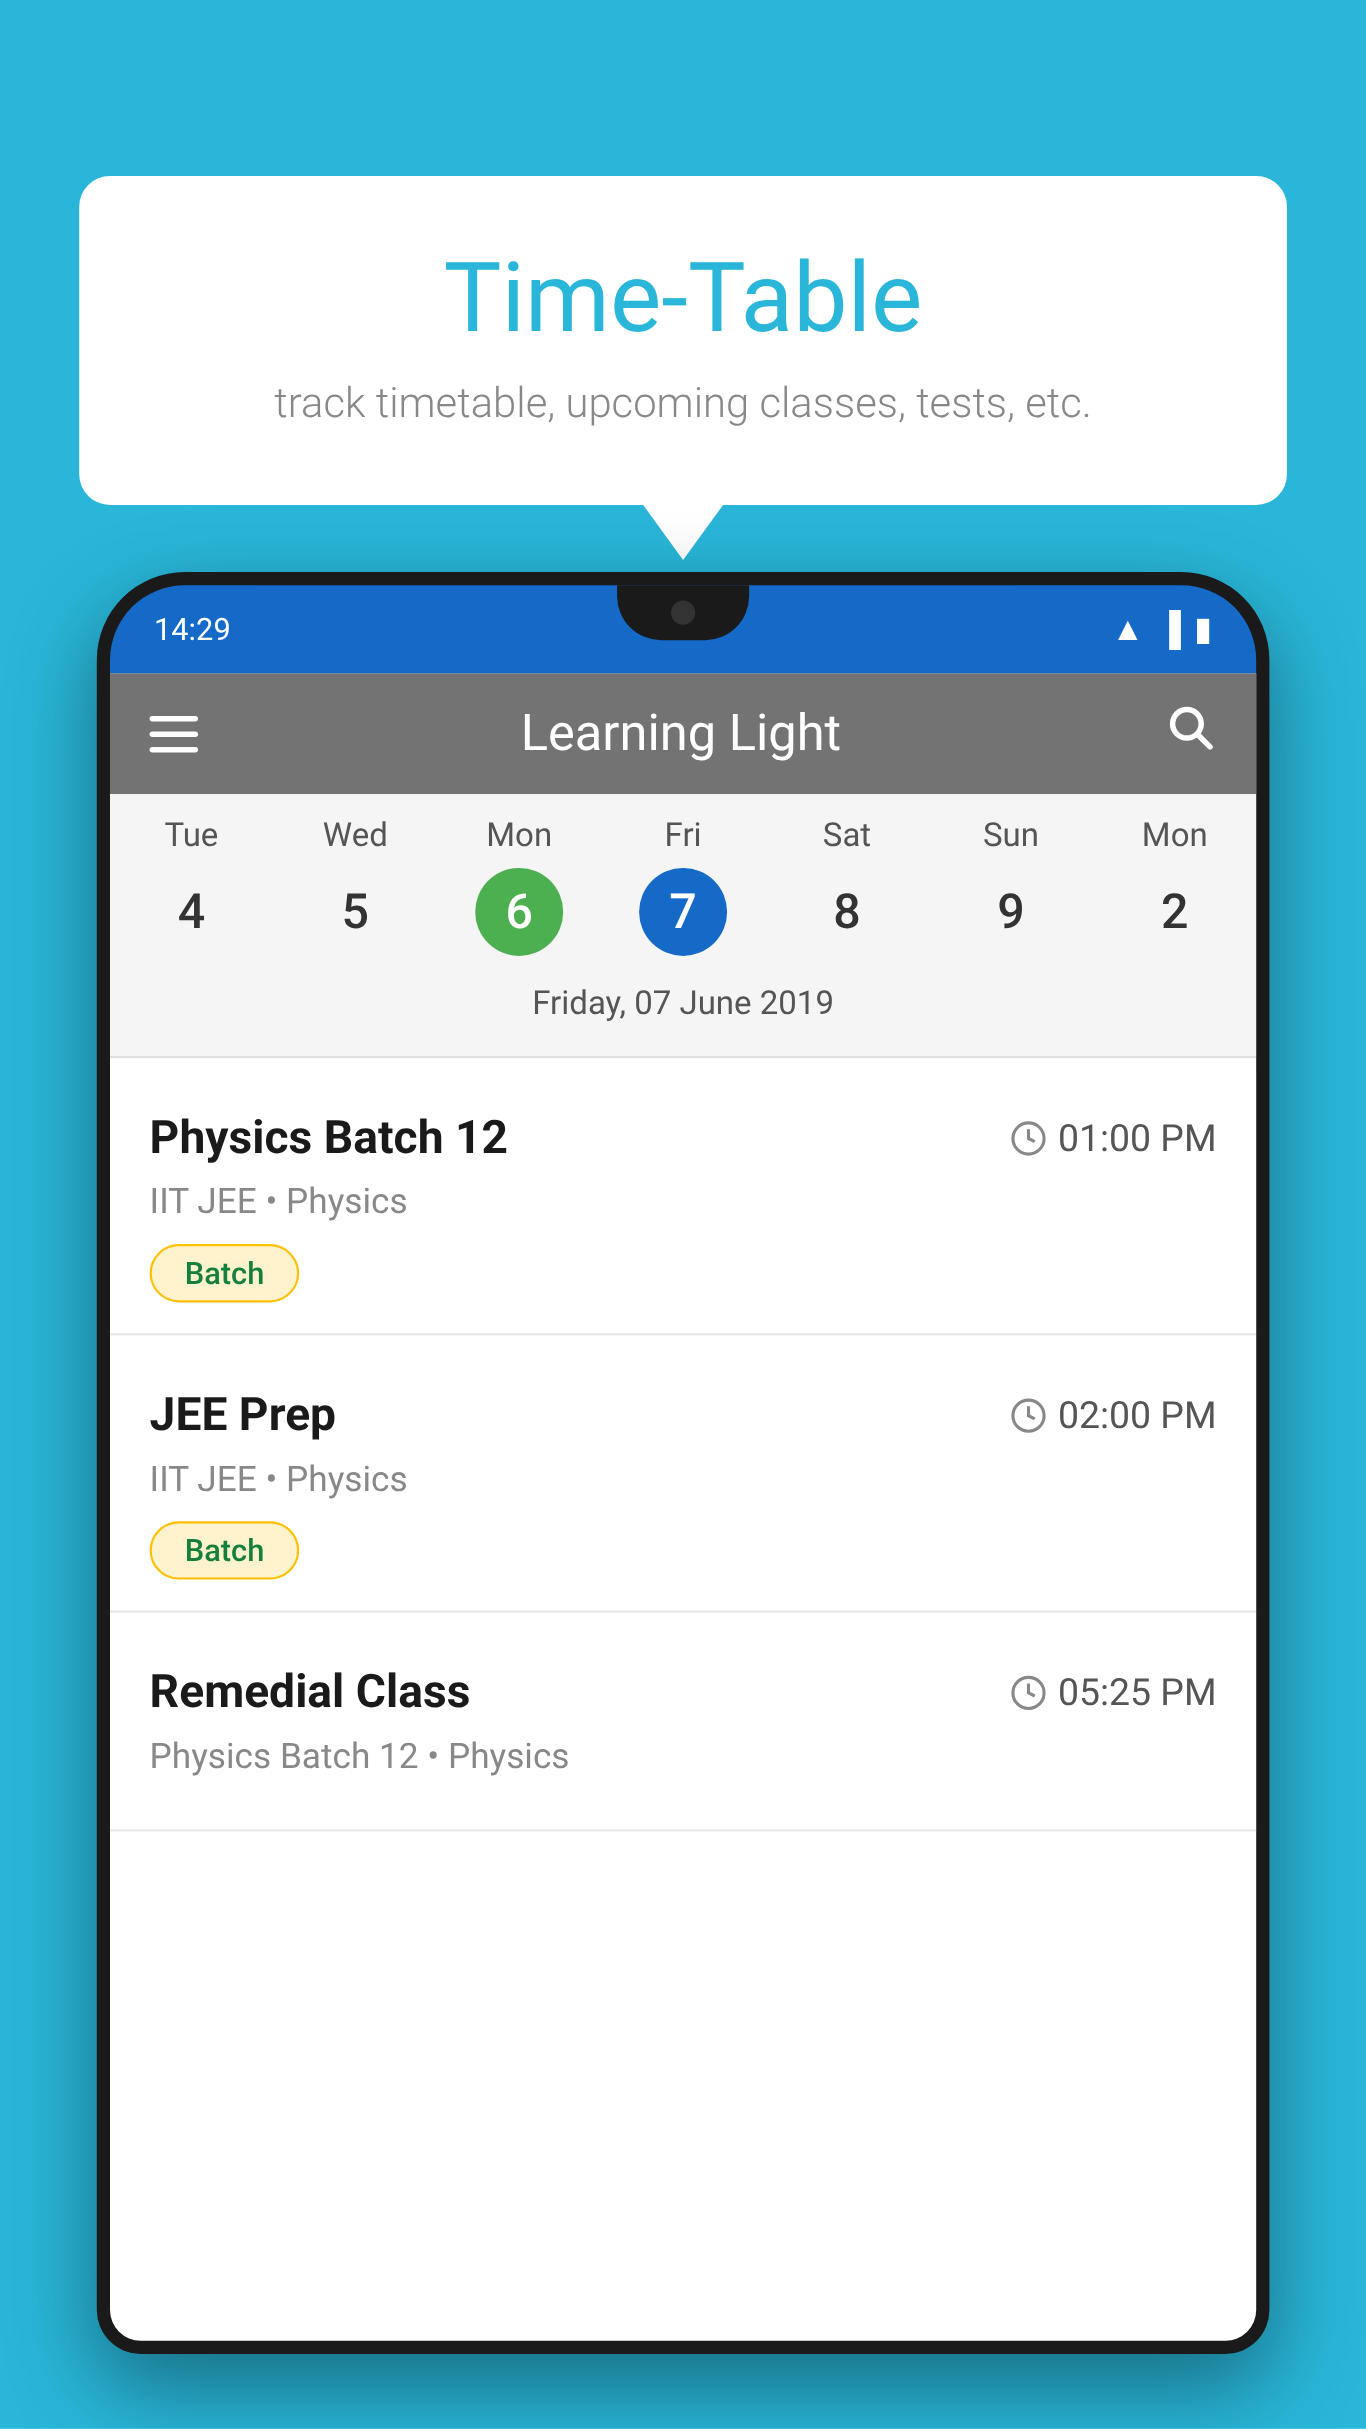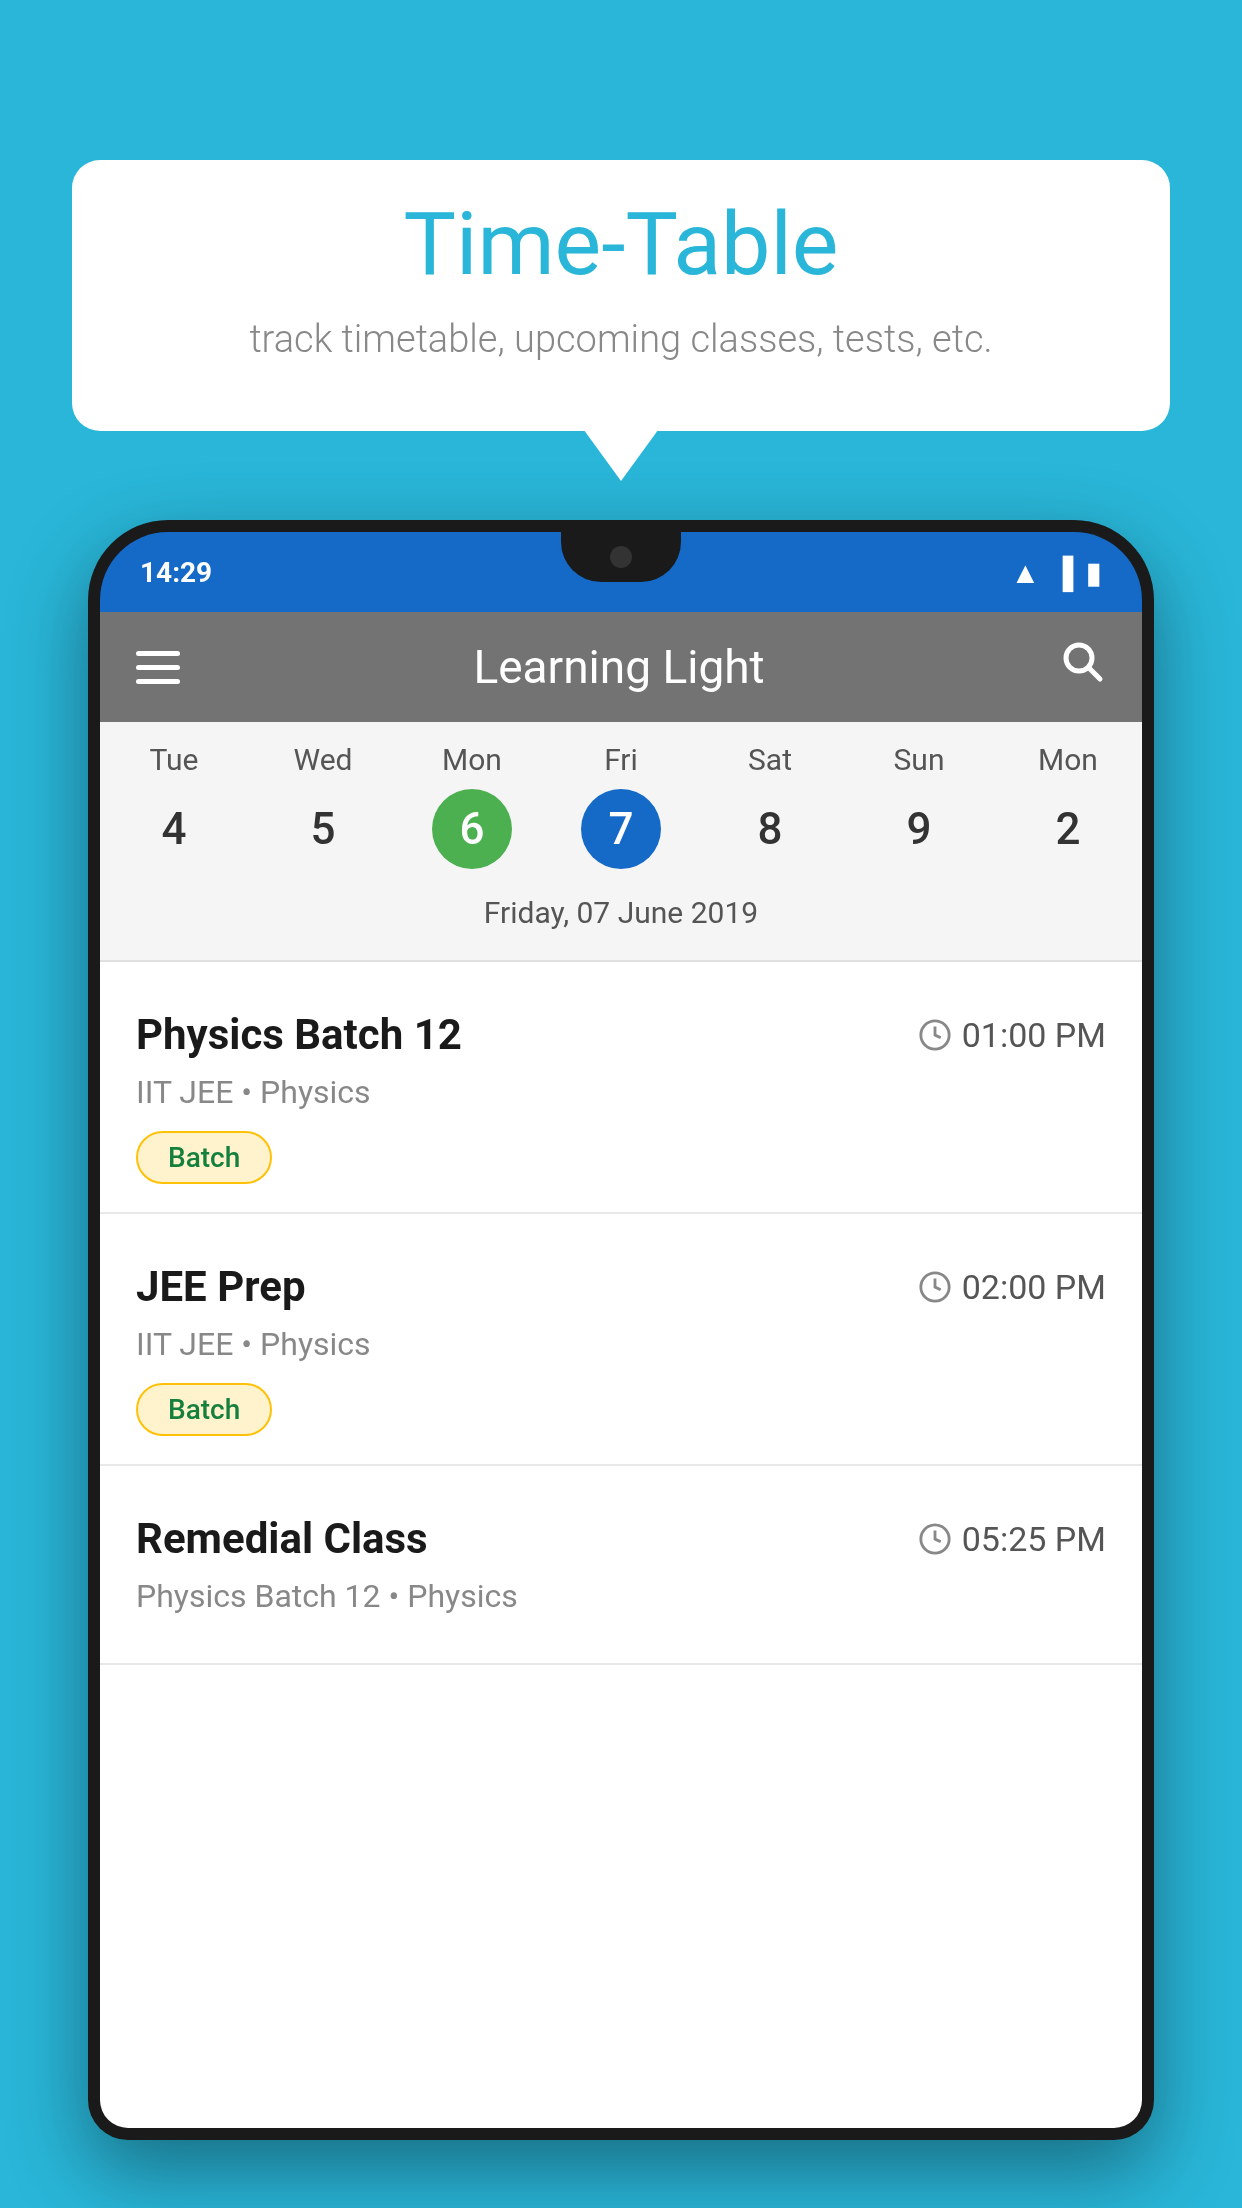--- a/index.html
+++ b/index.html
@@ -18,21 +18,21 @@
     .speech-bubble-container {
       position: absolute;
       top: 160px;
       left: 72px;
       right: 72px;
     }
 
     .speech-bubble {
       background: white;
       border-radius: 28px;
-      padding: 36px 80px 70px;
+      padding: 64px 80px 70px;
       text-align: center;
       position: relative;
     }
 
     .speech-bubble::after {
       content: '';
       position: absolute;
       bottom: -50px;
       left: 50%;
       transform: translateX(-50%);
@@ -87,21 +87,21 @@
       display: flex;
       align-items: center;
       justify-content: space-between;
       padding: 0 40px;
       z-index: 10;
     }
 
     .status-time {
       color: white;
       font-size: 28px;
-      font-weight: 700;
+      font-weight: 400;
     }
 
     .notch-bump {
       position: absolute;
       top: 0;
       left: 50%;
       transform: translateX(-50%);
       width: 120px;
       height: 50px;
       background: #1a1a1a;

